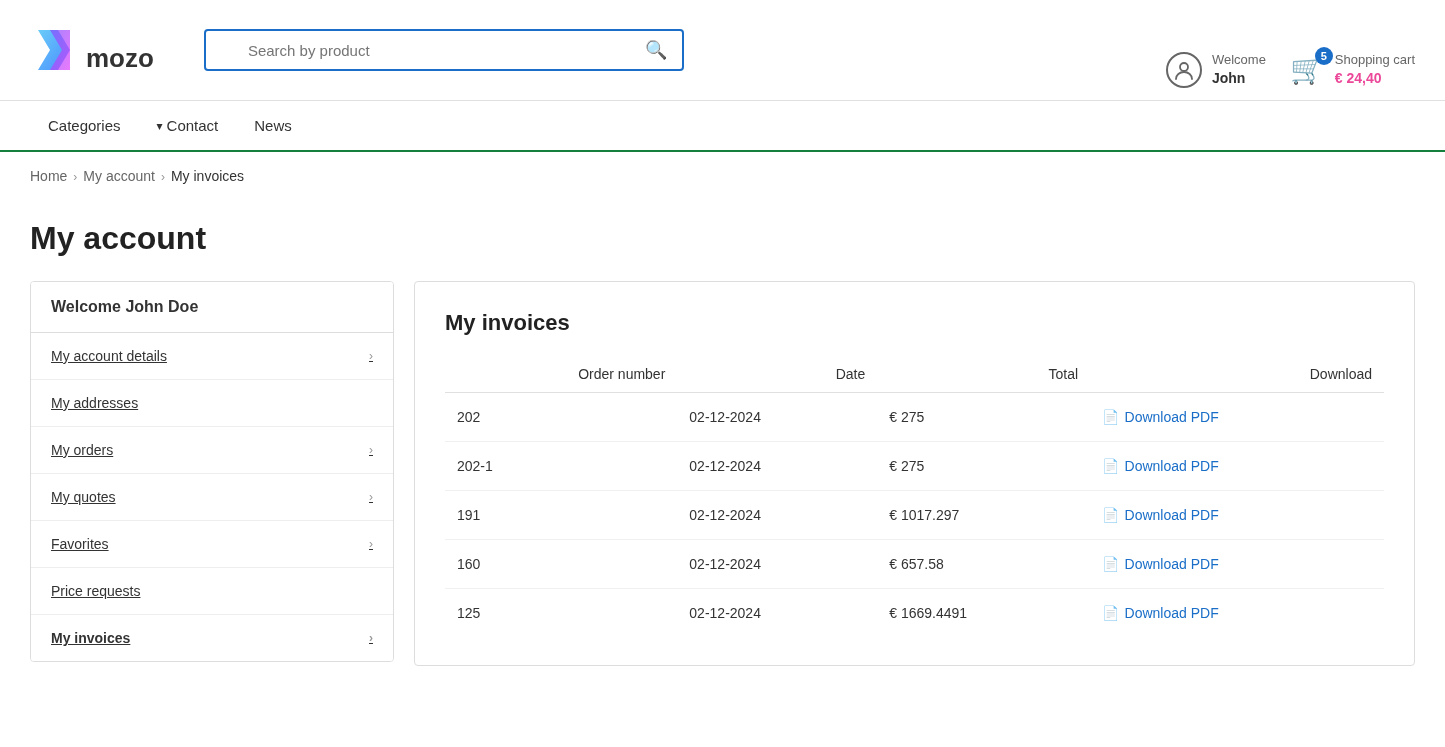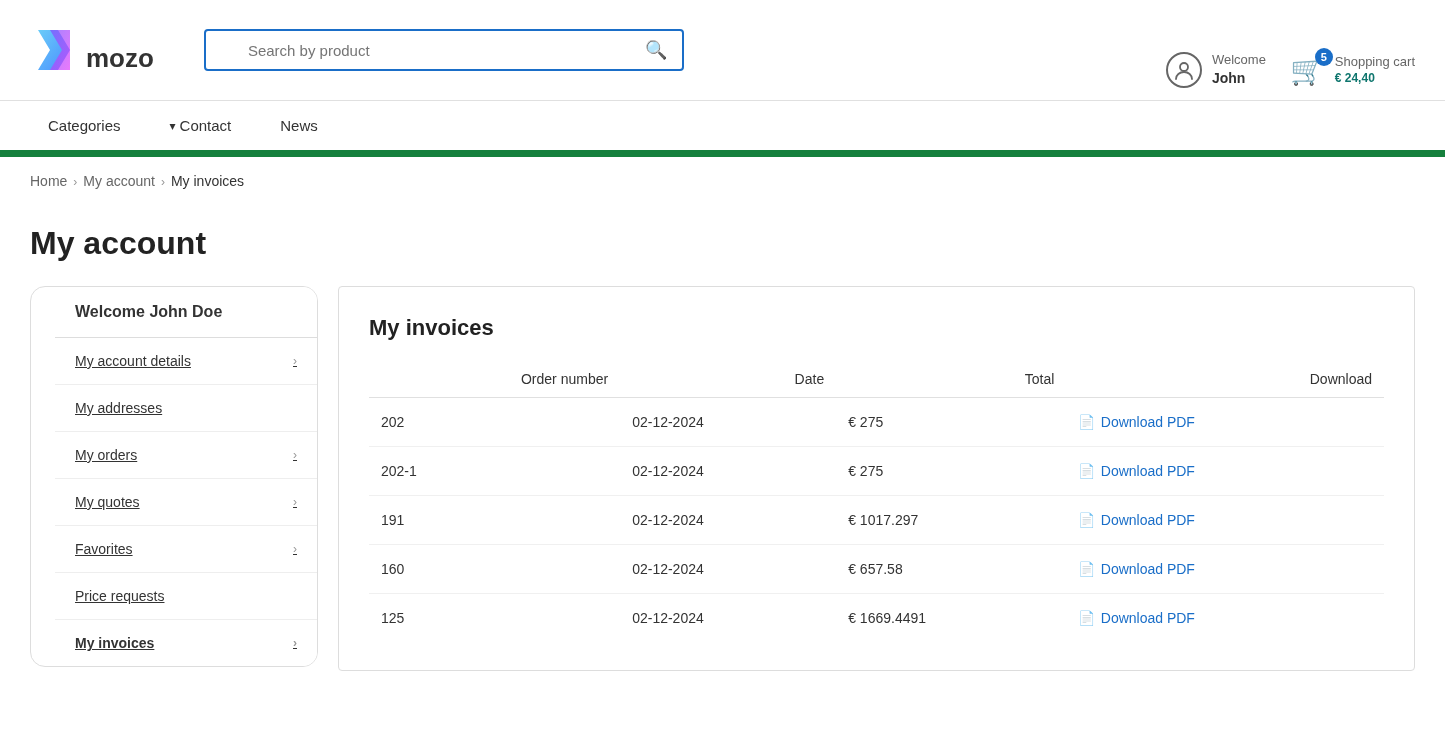--- a/index.html
+++ b/index.html
@@ -105,29 +105,29 @@
       width: 18px;
       height: 18px;
       font-size: 11px;
       display: flex;
       align-items: center;
       justify-content: center;
       font-weight: bold;
     }
     .cart-text { line-height: 1.3; }
     .cart-label { font-size: 13px; color: #666; }
-    .cart-price { font-size: 12px; font-weight: bold; color: #0f766e; }
+    .cart-price { font-size: 14px; font-weight: bold; color: #ec4899; }
 
     
     .nav {
       display: flex;
       align-items: center;
       padding: 0 30px;
-      border-bottom: 7px solid #15803d;
-      gap: 13px;
+      border-bottom: 2px solid #15803d;
+      gap: 0;
     }
     .nav-item {
       padding: 16px 18px;
       font-size: 15px;
       color: #333;
       cursor: pointer;
       text-decoration: none;
       display: flex;
       align-items: center;
       gap: 4px;
@@ -158,26 +158,25 @@
       margin-bottom: 24px;
     }
     .layout {
       display: flex;
       gap: 20px;
       align-items: flex-start;
     }
 
     
     .sidebar {
-      width: 288px;
+      width: 364px;
       flex-shrink: 0;
       border: 1px solid #ddd;
-      border-radius: 15px;
+      border-radius: 4px;
       overflow: hidden;
-      padding-left: 24px;
     }
     .sidebar-header {
       padding: 16px 20px;
       font-size: 16px;
       font-weight: bold;
       color: #333;
       border-bottom: 1px solid #ddd;
       background: #fff;
     }
     .sidebar-item {

